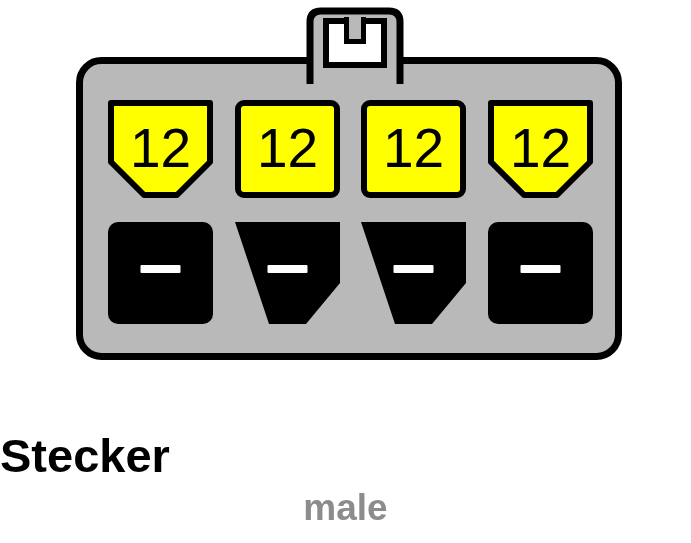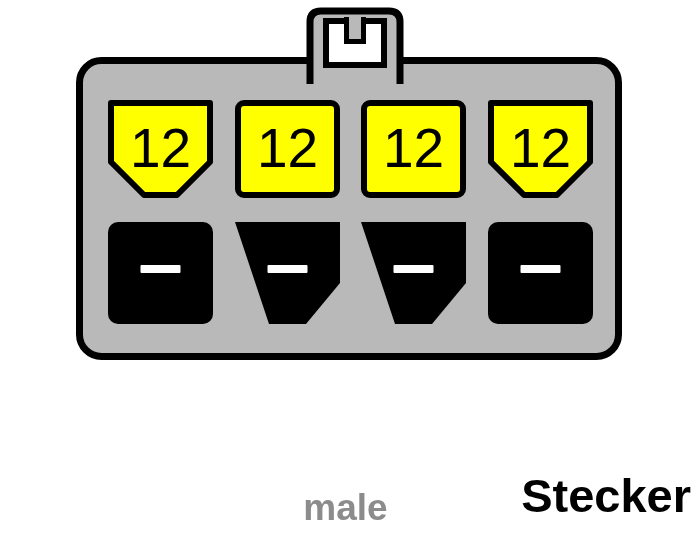--- a/index.html
+++ b/index.html
@@ -15,26 +15,25 @@
   .pin-label {
     font-family: "Liberation Sans", sans-serif;
     font-size: 55px;
     font-weight: 400;
   }
   .caption-title {
     position: absolute;
     top: 429px;
     left: 0;
     width: 691px;
-    text-align: right;
+    text-align: left;
     font-size: 47px;
     font-weight: bold;
     color: #000000;
     line-height: 1.15;
-    margin-top: 40px;
   }
   .caption-subtitle {
     position: absolute;
     top: 487px;
     left: 0;
     width: 691px;
     text-align: center;
     font-size: 37px;
     font-weight: bold;
     color: #8c8c8c;

